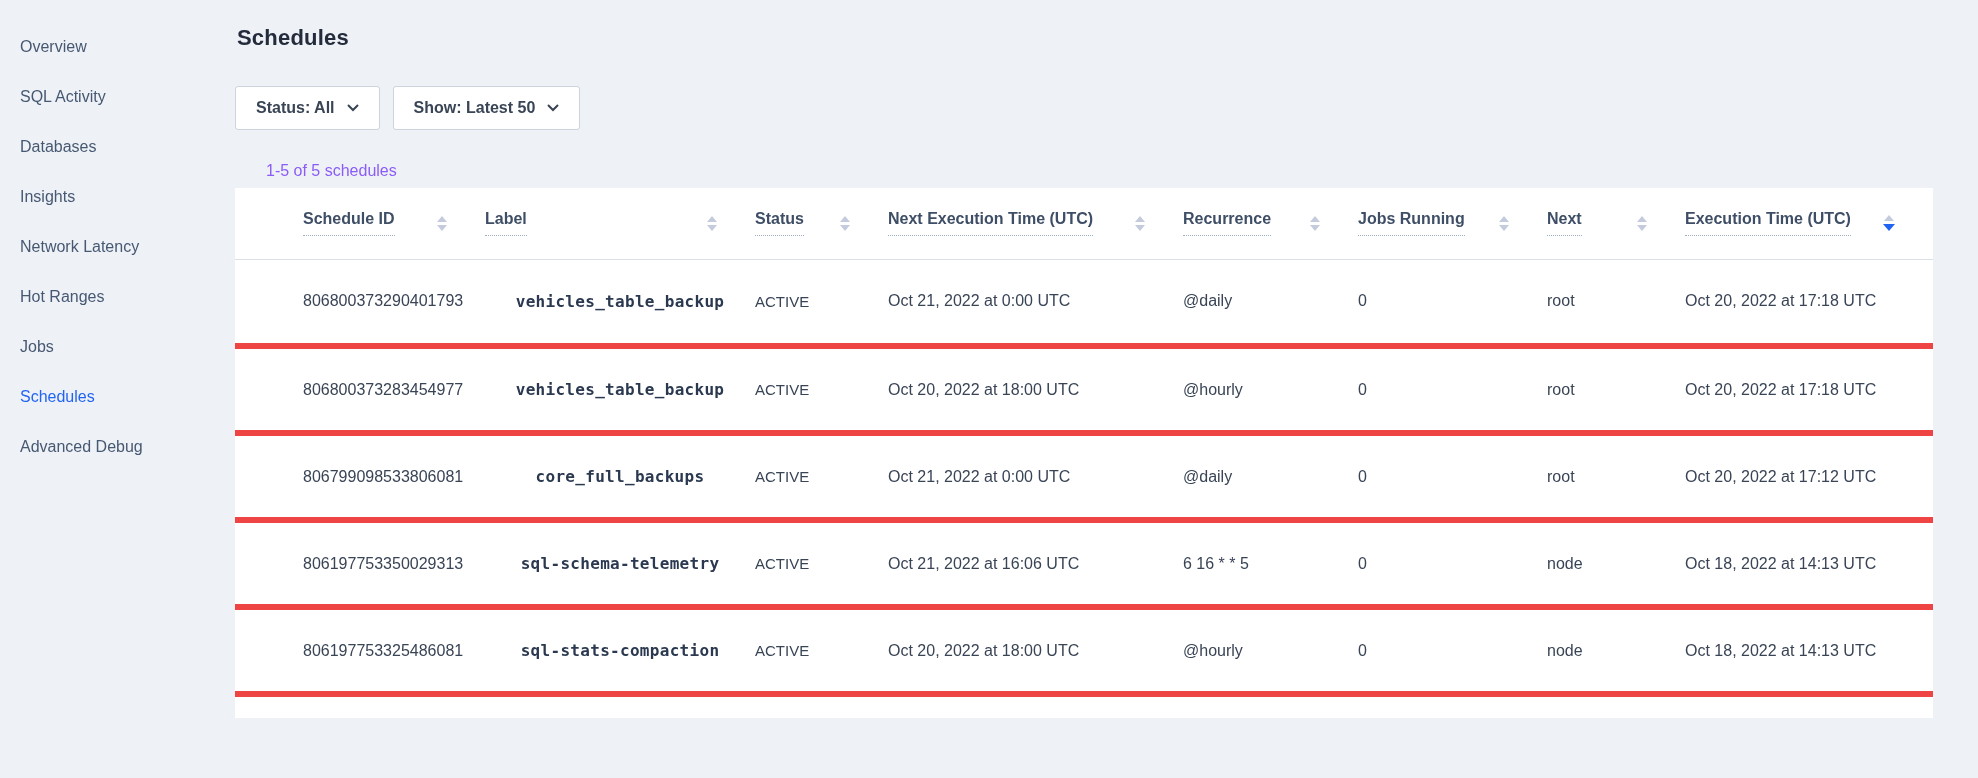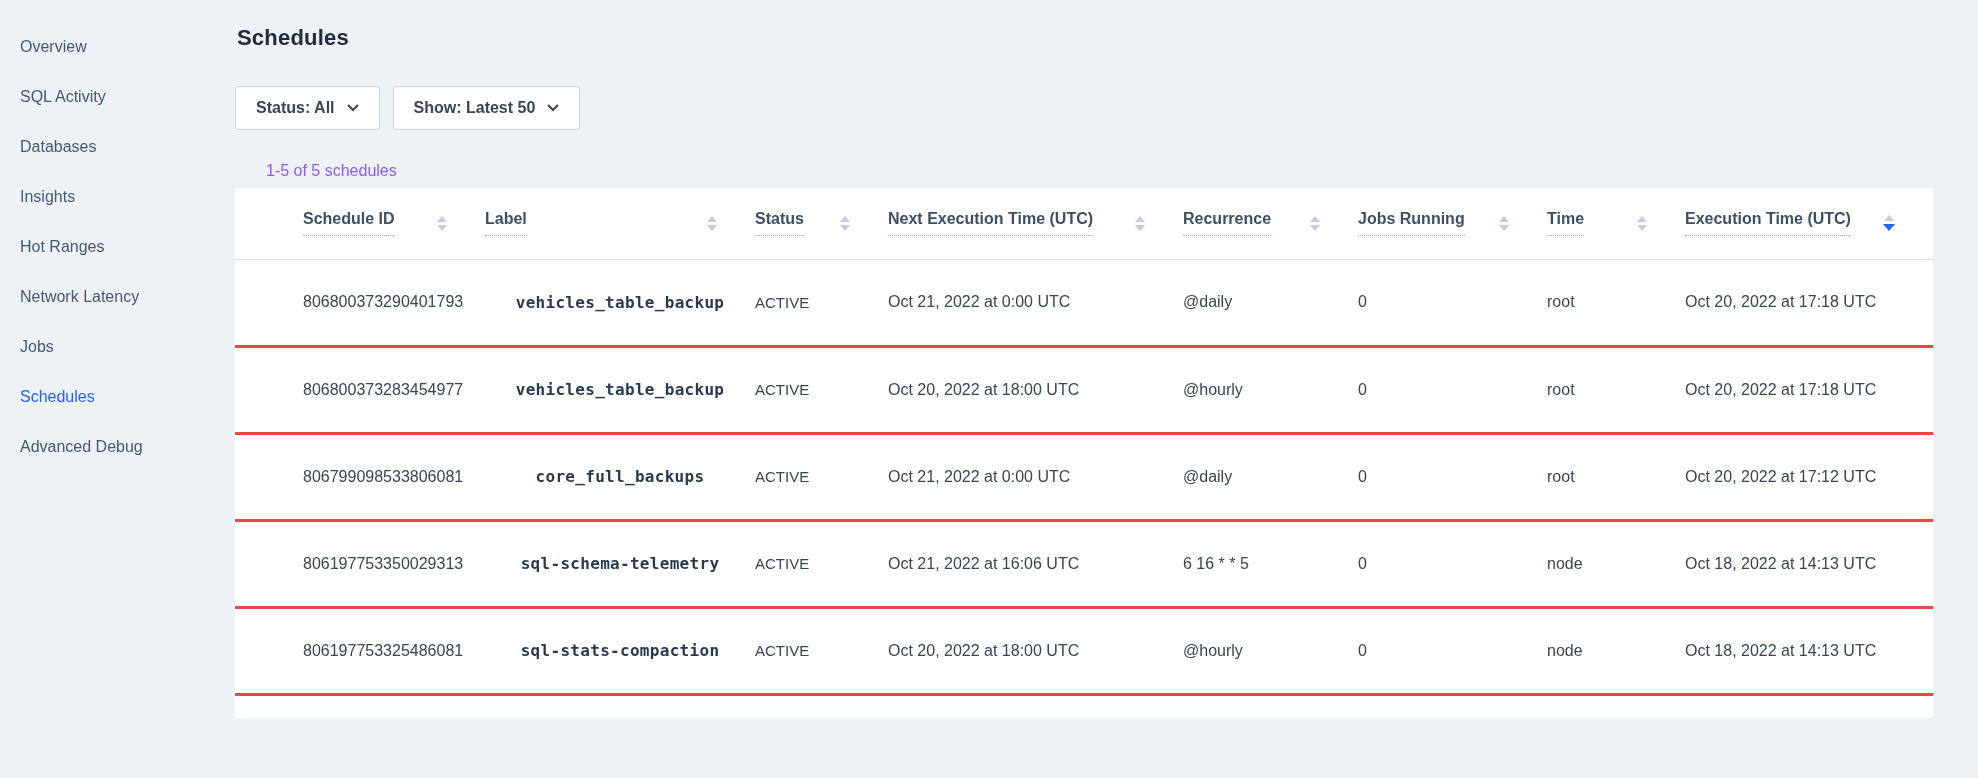--- a/index.html
+++ b/index.html
@@ -74,42 +74,42 @@
   }
 
   .sort { display:inline-flex; flex-direction:column; align-items:center; gap:3px; }
   .tri { width:0; height:0; border-left:5px solid transparent; border-right:5px solid transparent; }
   .tri.up   { border-bottom:6px solid #c3cbdc; }
   .tri.down { border-top:6px solid #c3cbdc; }
   .sort.sorted-desc .tri.down { border-top-color:#2264f2; border-left-width:6px; border-right-width:6px; border-top-width:7px; }
 
   td {
     height:87px; vertical-align:middle;
-    border-bottom:3px solid #ef4444;
+    border-bottom:6px solid #ef4444;
     font-size:16px; color:#394455;
     white-space:nowrap; overflow:hidden;
   }
   td.mono {
     font-family:"DejaVu Sans Mono", monospace;
     font-weight:700; font-size:16px; color:#2b3950;
     letter-spacing:0.3px;
     text-align:center;
   }
   td.status { font-size:15px; }
 </style>
 </head>
 <body>
 
 <nav class="sidebar">
   <div class="nav-item">Overview</div>
   <div class="nav-item">SQL Activity</div>
   <div class="nav-item">Databases</div>
   <div class="nav-item">Insights</div>
+  <div class="nav-item">Network Latency</div>
   <div class="nav-item">Hot Ranges</div>
-  <div class="nav-item">Network Latency</div>
   <div class="nav-item">Jobs</div>
   <div class="nav-item active">Schedules</div>
   <div class="nav-item">Advanced Debug</div>
 </nav>
 
 <h1 class="page-title">Schedules</h1>
 
 <div class="filters">
   <div class="dropdown">
     <span>Status: All</span>
@@ -190,21 +190,21 @@
           <div class="th-inner">
             <span class="th-label">Jobs Running</span>
             <span class="sort">
                 <i class="tri up"></i>
                 <i class="tri down"></i>
               </span>
           </div>
         </th>
         <th>
           <div class="th-inner">
-            <span class="th-label">Time</span>
+            <span class="th-label">Next</span>
             <span class="sort">
                 <i class="tri up"></i>
                 <i class="tri down"></i>
               </span>
           </div>
         </th>
         <th>
           <div class="th-inner">
             <span class="th-label">Execution Time (UTC)</span>
             <span class="sort sorted-desc">

